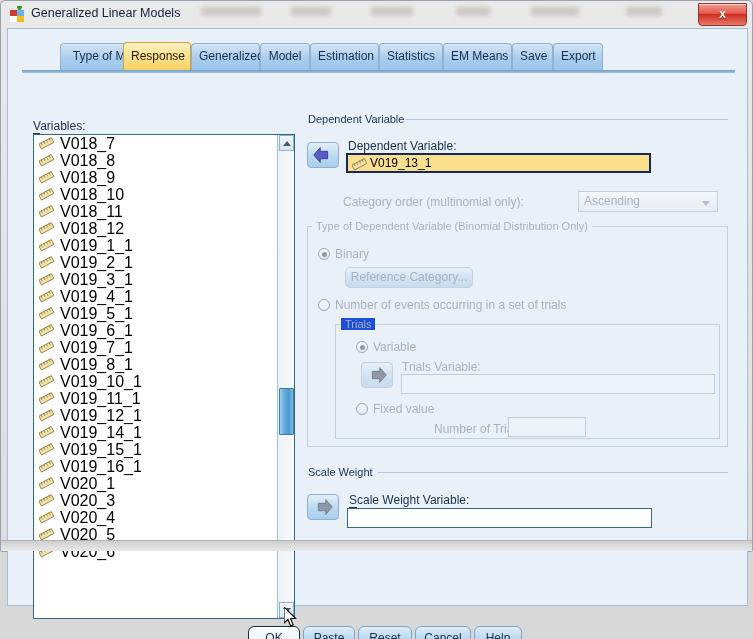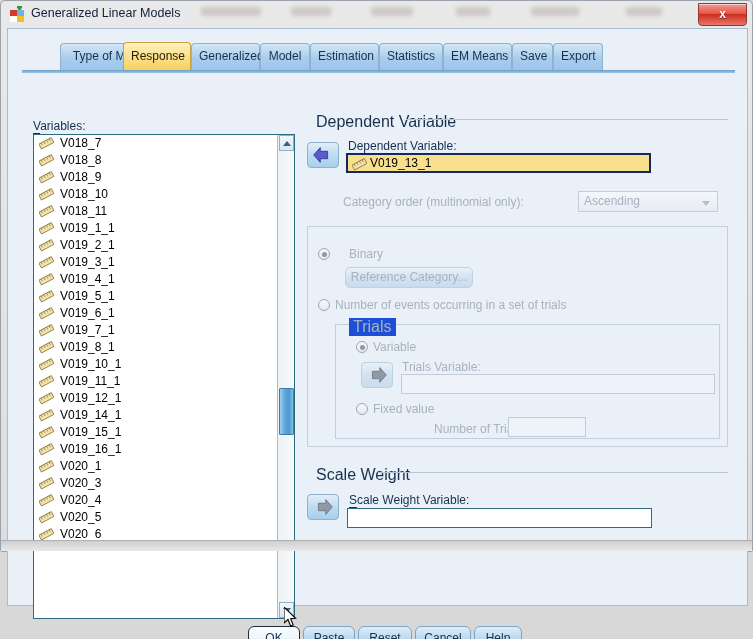--- a/index.html
+++ b/index.html
@@ -96,21 +96,21 @@
   #varlist-box{
     position:absolute;left:25px;top:105px;width:262px;height:485px;
     background:#ffffff;
     border:1px solid #2e6b80;
     box-sizing:border-box;
     overflow:hidden;
   }
   #varlist-inner{position:absolute;left:0;top:0;width:245px;height:100%;overflow:hidden;}
   .varitem{
     position:relative;height:17px;line-height:17px;
-    padding-left:26px;font-size:12px;color:#000;white-space:nowrap;
+    padding-left:26px;font-size:16px;color:#000;white-space:nowrap;
     cursor:pointer;
   }
   .ruler{
     position:absolute;left:5px;top:2px;width:15px;height:13px;
   }
 
   
   #vscroll{
     position:absolute;right:0;top:0;width:17px;height:100%;
     background:linear-gradient(to right,#eef2f5,#f7f9fb);
@@ -128,22 +128,22 @@
   .sb-tri{position:absolute;left:3px;width:0;height:0;}
   #sb-thumb{
     position:absolute;left:1px;top:253px;width:15px;height:47px;
     background:linear-gradient(to right,#9fd0ef 0%,#61a9da 35%,#4b98cf 70%,#87bfe4 100%);
     border:1px solid #3d7ca8;box-sizing:border-box;border-radius:1px;
     cursor:pointer;
   }
 
   
   .group-title{
-    position:absolute;font-size:16px;color:#17304d;background:#eaf0f8;
-    padding:0 4px;white-space:nowrap;margin-left:8px;
+    position:absolute;font-size:11px;color:#17304d;background:#eaf0f8;
+    padding:0 4px;white-space:nowrap;
   }
   .group-title.dis{color:#a7b2bf;}
   .group-line{
     position:absolute;height:1px;background:#b8c7d8;
   }
   .group-box{
     position:absolute;border:1px solid #c2cfde;box-sizing:border-box;
   }
 
   
@@ -323,20 +323,29 @@
   </g>
             </svg><span>V018_11</span></div>
           <div class="varitem"><svg class="ruler" viewBox="0 0 15 13">
   <g transform="rotate(-28 7.5 6.5)">
     <rect x="0.5" y="3.5" width="14" height="5.5" fill="#f2e3b0" stroke="#8a7430" stroke-width="0.8"></rect>
     <line x1="3" y1="3.5" x2="3" y2="6.2" stroke="#8a7430" stroke-width="0.7"></line>
     <line x1="6" y1="3.5" x2="6" y2="6.2" stroke="#8a7430" stroke-width="0.7"></line>
     <line x1="9" y1="3.5" x2="9" y2="6.2" stroke="#8a7430" stroke-width="0.7"></line>
     <line x1="12" y1="3.5" x2="12" y2="6.2" stroke="#8a7430" stroke-width="0.7"></line>
   </g>
+            </svg><span>V018_12</span></div>
+          <div class="varitem"><svg class="ruler" viewBox="0 0 15 13">
+  <g transform="rotate(-28 7.5 6.5)">
+    <rect x="0.5" y="3.5" width="14" height="5.5" fill="#f2e3b0" stroke="#8a7430" stroke-width="0.8"></rect>
+    <line x1="3" y1="3.5" x2="3" y2="6.2" stroke="#8a7430" stroke-width="0.7"></line>
+    <line x1="6" y1="3.5" x2="6" y2="6.2" stroke="#8a7430" stroke-width="0.7"></line>
+    <line x1="9" y1="3.5" x2="9" y2="6.2" stroke="#8a7430" stroke-width="0.7"></line>
+    <line x1="12" y1="3.5" x2="12" y2="6.2" stroke="#8a7430" stroke-width="0.7"></line>
+  </g>
             </svg><span>V019_1_1</span></div>
           <div class="varitem"><svg class="ruler" viewBox="0 0 15 13">
   <g transform="rotate(-28 7.5 6.5)">
     <rect x="0.5" y="3.5" width="14" height="5.5" fill="#f2e3b0" stroke="#8a7430" stroke-width="0.8"></rect>
     <line x1="3" y1="3.5" x2="3" y2="6.2" stroke="#8a7430" stroke-width="0.7"></line>
     <line x1="6" y1="3.5" x2="6" y2="6.2" stroke="#8a7430" stroke-width="0.7"></line>
     <line x1="9" y1="3.5" x2="9" y2="6.2" stroke="#8a7430" stroke-width="0.7"></line>
     <line x1="12" y1="3.5" x2="12" y2="6.2" stroke="#8a7430" stroke-width="0.7"></line>
   </g>
             </svg><span>V019_2_1</span></div>
@@ -532,23 +541,24 @@
       <span>V019_13_1</span>
     </div>
 
     <div class="lbl dis" style="left:311px;top:166px;margin-left:24px;">Category order (multinomial only):</div>
     <div id="catorder-combo">
       <span>Ascending</span>
       <div id="combo-arrow"></div>
     </div>
 
     <div class="group-box" style="left:299px;top:197px;width:421px;height:221px;"></div>
+    <div class="group-title dis" style="left:304px;top:191px;">Type of Dependent Variable (Binomial Distribution Only)</div>
 
     <div class="radio sel" style="left:310px;top:219px;"></div>
-    <div class="lbl dis" style="left:341px;top:218px;">Binary</div>
+    <div class="lbl dis" style="left:327px;top:218px;">Binary</div>
 
     <div class="pbtn dis" style="left:337px;top:238px;width:128px;height:21px;line-height:19px;">Reference Category...</div>
 
     <div class="radio" style="left:310px;top:270px;"></div>
     <div class="lbl dis" style="left:327px;top:269px;">Number of events occurring in a set of trials</div>
 
     <div class="group-box" style="left:327px;top:295px;width:385px;height:115px;"></div>
     <div class="group-title dis" style="left:333px;top:289px;background:#1d4ed8;">Trials</div>
 
     <div class="radio sel" style="left:348px;top:312px;"></div>

